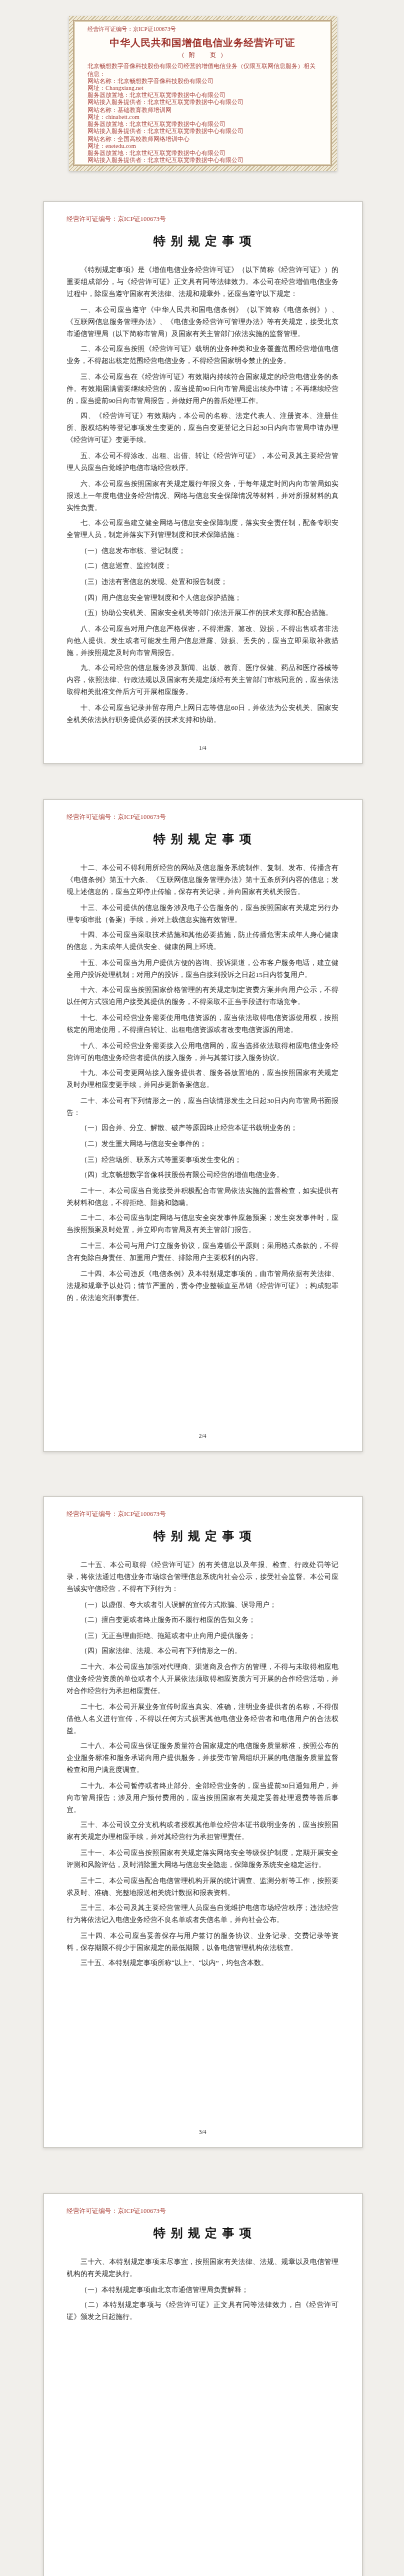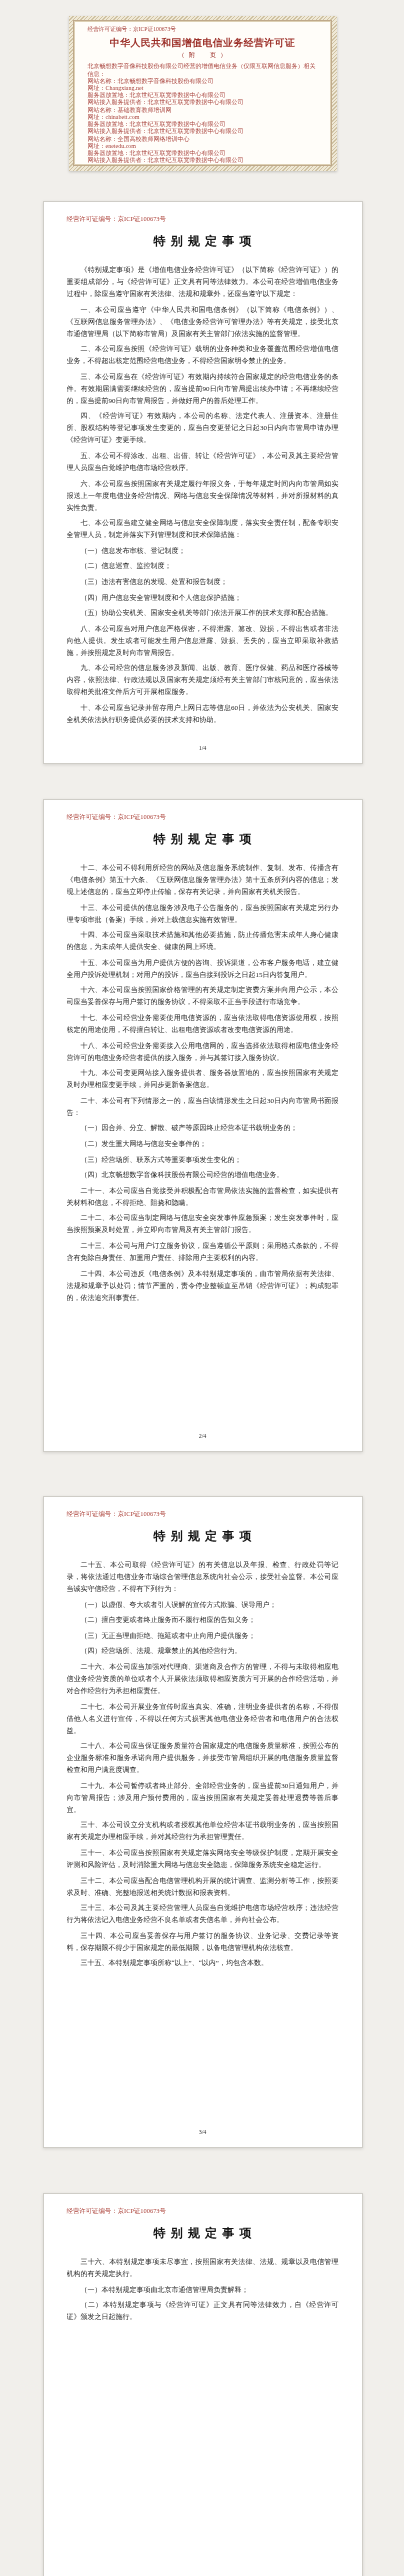--- a/index.html
+++ b/index.html
@@ -128,21 +128,21 @@
   </section>
 
   <section class="page p3">
     <div class="page-header">经营许可证编号：京ICP证100673号</div>
     <h2 class="page-title">特别规定事项</h2>
     <div class="paras">
         <p class="para">十二、本公司不得利用所经营的网站及信息服务系统制作、复制、发布、传播含有《电信条例》第五十六条、《互联网信息服务管理办法》第十五条所列内容的信息；发现上述信息的，应当立即停止传输，保存有关记录，并向国家有关机关报告。</p>
         <p class="para">十三、本公司提供的信息服务涉及电子公告服务的，应当按照国家有关规定另行办理专项审批（备案）手续，并对上载信息实施有效管理。</p>
         <p class="para">十四、本公司应当采取技术措施和其他必要措施，防止传播危害未成年人身心健康的信息，为未成年人提供安全、健康的网上环境。</p>
         <p class="para">十五、本公司应当为用户提供方便的咨询、投诉渠道，公布客户服务电话，建立健全用户投诉处理机制；对用户的投诉，应当自接到投诉之日起15日内答复用户。</p>
-        <p class="para">十六、本公司应当按照国家价格管理的有关规定制定资费方案并向用户公示，本公司应当妥善保存与用户签订的服务协议，不得采取不正当手段进行市场竞争。</p>
+        <p class="para">十六、本公司应当按照国家价格管理的有关规定制定资费方案并向用户公示，不得以任何方式强迫用户接受其提供的服务，不得采取不正当手段进行市场竞争。</p>
         <p class="para">十七、本公司经营业务需要使用电信资源的，应当依法取得电信资源使用权，按照核定的用途使用，不得擅自转让、出租电信资源或者改变电信资源的用途。</p>
         <p class="para">十八、本公司经营业务需要接入公用电信网的，应当选择依法取得相应电信业务经营许可的电信业务经营者提供的接入服务，并与其签订接入服务协议。</p>
         <p class="para">十九、本公司变更网站接入服务提供者、服务器放置地的，应当按照国家有关规定及时办理相应变更手续，并同步更新备案信息。</p>
         <p class="para">二十、本公司有下列情形之一的，应当自该情形发生之日起30日内向市管局书面报告：</p>
         <p class="para">（一）因合并、分立、解散、破产等原因终止经营本证书载明业务的；</p>
         <p class="para">（二）发生重大网络与信息安全事件的；</p>
         <p class="para">（三）经营场所、联系方式等重要事项发生变化的；</p>
         <p class="para">（四）北京畅想数字音像科技股份有限公司经营的增值电信业务。</p>
         <p class="para">二十一、本公司应当自觉接受并积极配合市管局依法实施的监督检查，如实提供有关材料和信息，不得拒绝、阻挠和隐瞒。</p>
         <p class="para">二十二、本公司应当制定网络与信息安全突发事件应急预案；发生突发事件时，应当按照预案及时处置，并立即向市管局及有关主管部门报告。</p>
@@ -153,21 +153,21 @@
   </section>
 
   <section class="page p4">
     <div class="page-header">经营许可证编号：京ICP证100673号</div>
     <h2 class="page-title">特别规定事项</h2>
     <div class="paras">
         <p class="para">二十五、本公司取得《经营许可证》的有关信息以及年报、检查、行政处罚等记录，将依法通过电信业务市场综合管理信息系统向社会公示，接受社会监督。本公司应当诚实守信经营，不得有下列行为：</p>
         <p class="para">（一）以虚假、夸大或者引人误解的宣传方式欺骗、误导用户；</p>
         <p class="para">（二）擅自变更或者终止服务而不履行相应的告知义务；</p>
         <p class="para">（三）无正当理由拒绝、拖延或者中止向用户提供服务；</p>
-        <p class="para">（四）经营场所、法规、规章禁止的其他经营行为。</p>
+        <p class="para">（四）国家法律、法规、本公司有下列情形之一的。</p>
         <p class="para">二十六、本公司应当加强对代理商、渠道商及合作方的管理，不得与未取得相应电信业务经营资质的单位或者个人开展依法须取得相应资质方可开展的合作经营活动，并对合作经营行为承担相应责任。</p>
         <p class="para">二十七、本公司开展业务宣传时应当真实、准确，注明业务提供者的名称，不得假借他人名义进行宣传，不得以任何方式损害其他电信业务经营者和电信用户的合法权益。</p>
         <p class="para">二十八、本公司应当保证服务质量符合国家规定的电信服务质量标准，按照公布的企业服务标准和服务承诺向用户提供服务，并接受市管局组织开展的电信服务质量监督检查和用户满意度调查。</p>
         <p class="para">二十九、本公司暂停或者终止部分、全部经营业务的，应当提前30日通知用户，并向市管局报告；涉及用户预付费用的，应当按照国家有关规定妥善处理退费等善后事宜。</p>
         <p class="para">三十、本公司设立分支机构或者授权其他单位经营本证书载明业务的，应当按照国家有关规定办理相应手续，并对其经营行为承担管理责任。</p>
         <p class="para">三十一、本公司应当按照国家有关规定落实网络安全等级保护制度，定期开展安全评测和风险评估，及时消除重大网络与信息安全隐患，保障服务系统安全稳定运行。</p>
         <p class="para">三十二、本公司应当配合电信管理机构开展的统计调查、监测分析等工作，按照要求及时、准确、完整地报送相关统计数据和报表资料。</p>
         <p class="para">三十三、本公司及其主要经营管理人员应当自觉维护电信市场经营秩序；违法经营行为将依法记入电信业务经营不良名单或者失信名单，并向社会公布。</p>
         <p class="para">三十四、本公司应当妥善保存与用户签订的服务协议、业务记录、交费记录等资料，保存期限不得少于国家规定的最低期限，以备电信管理机构依法核查。</p>
         <p class="para">三十五、本特别规定事项所称“以上”、“以内”，均包含本数。</p>

